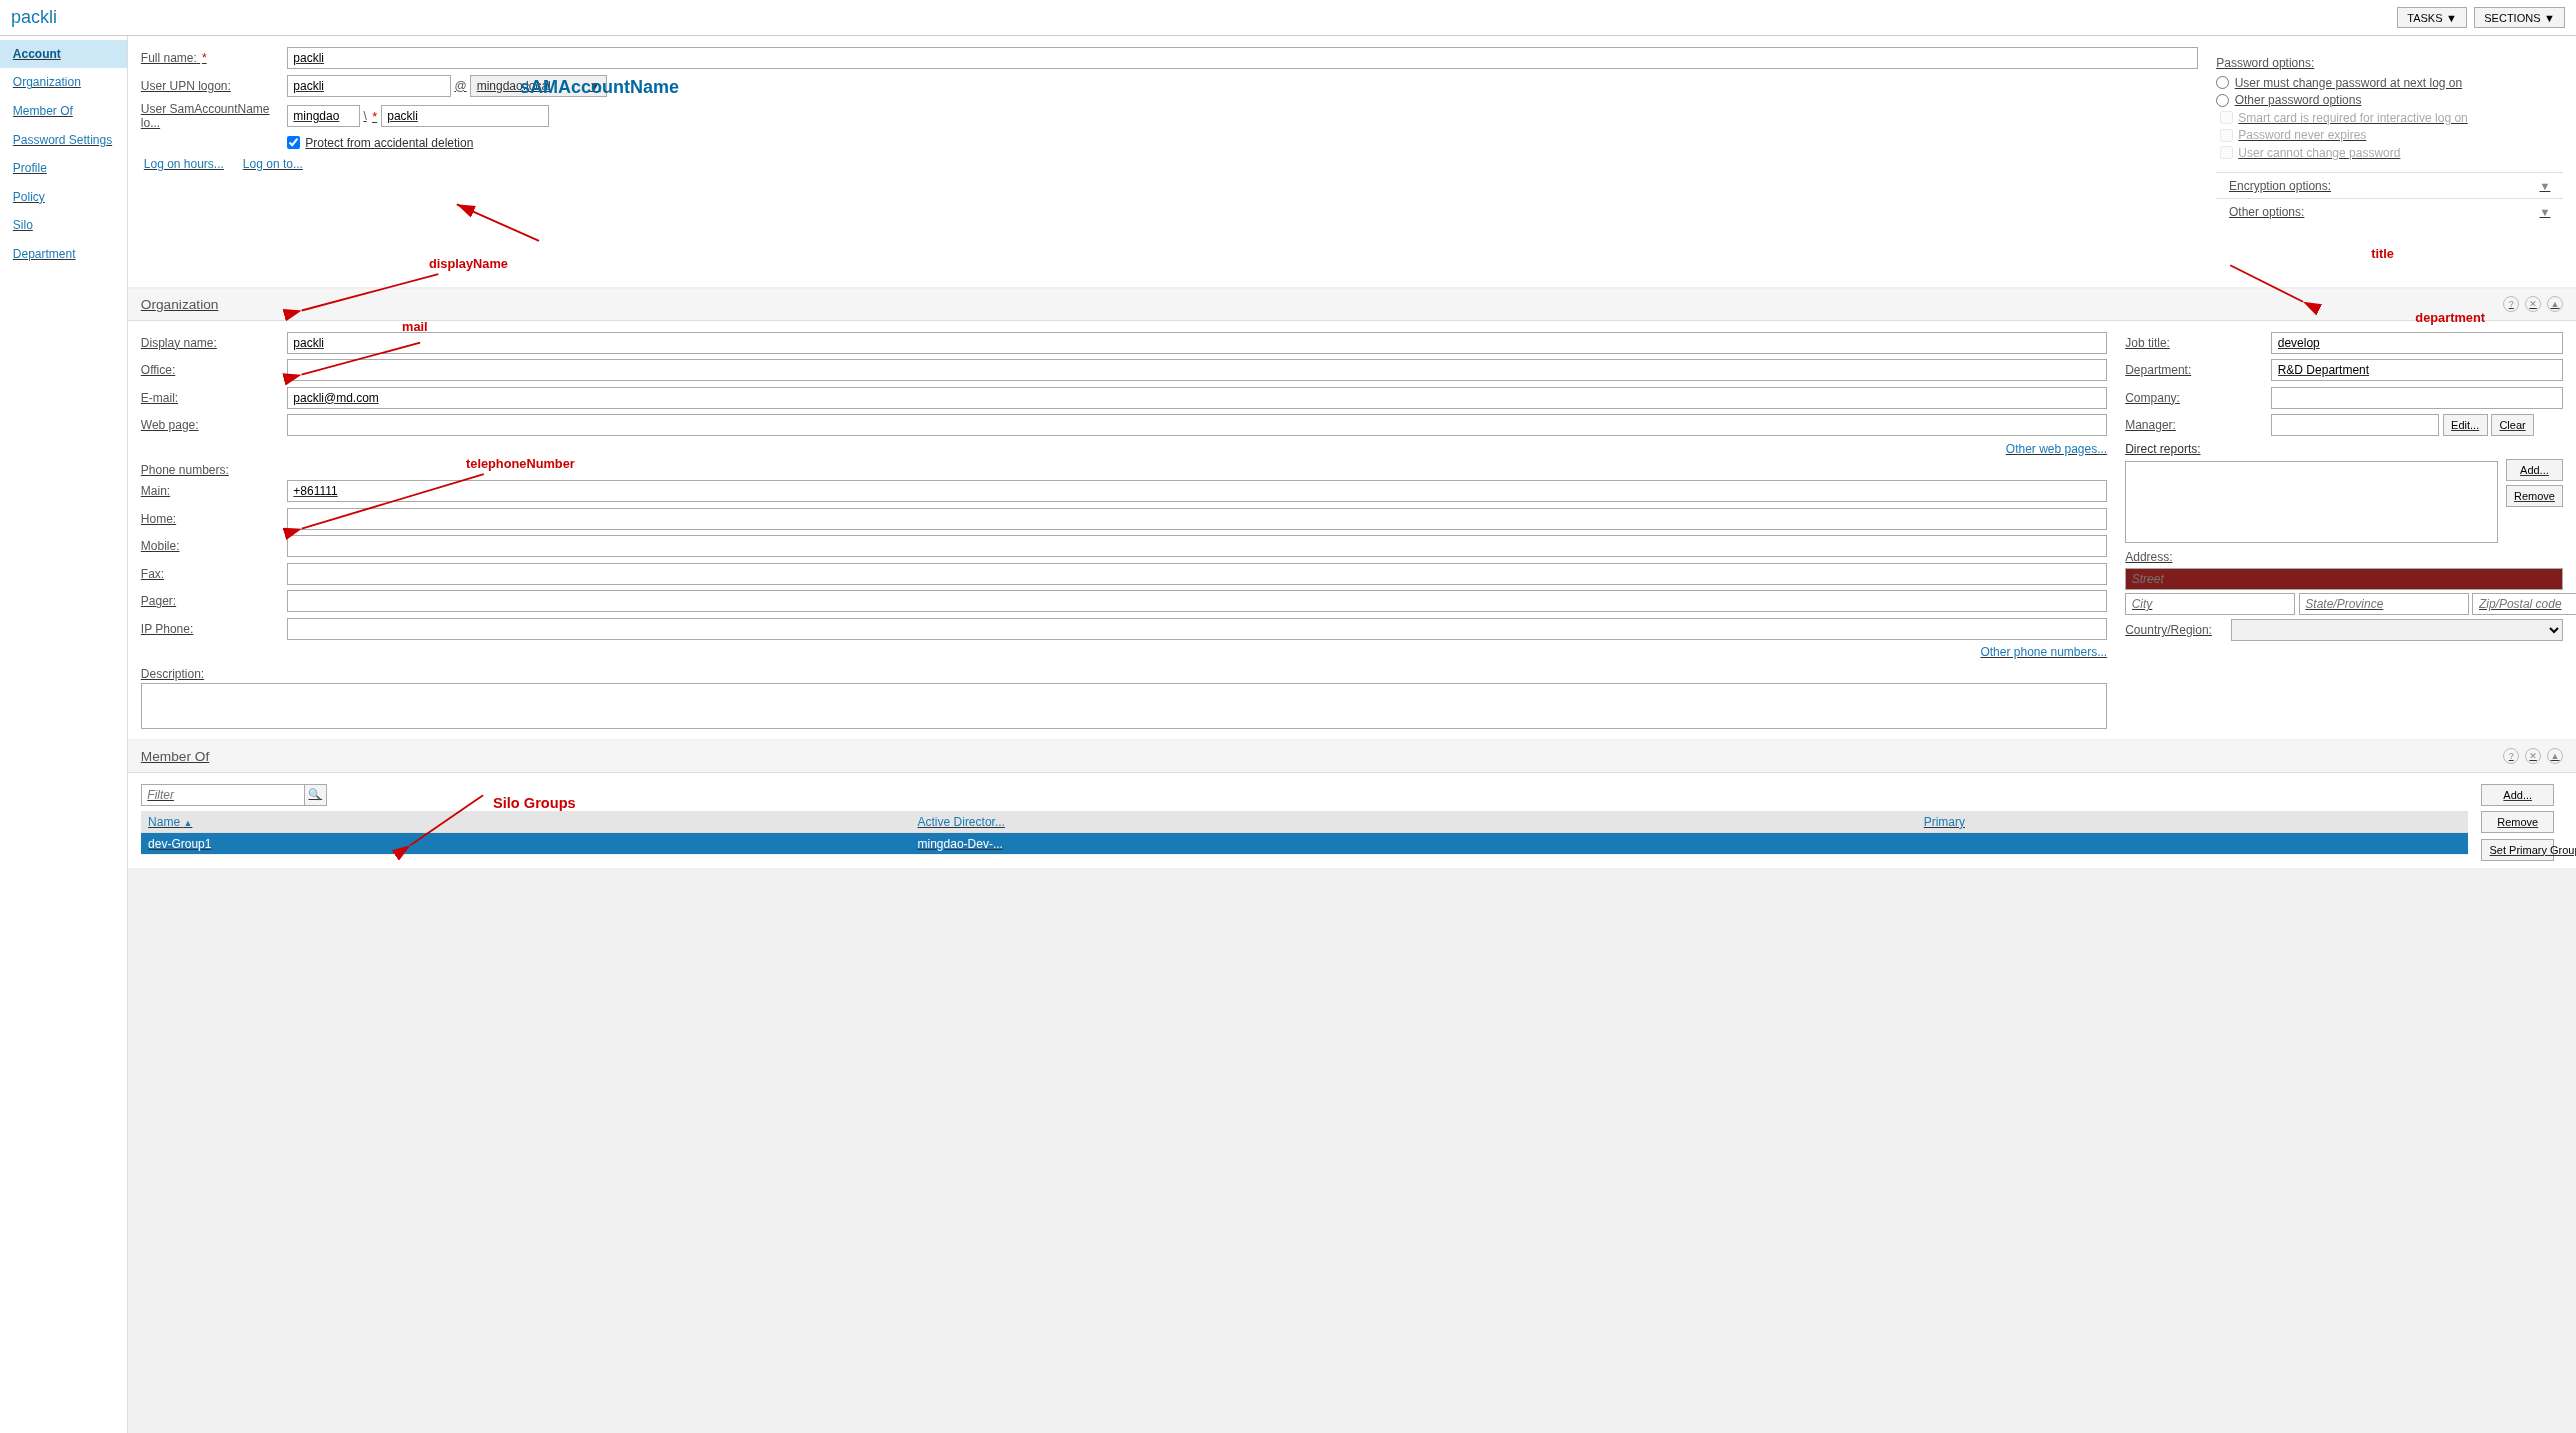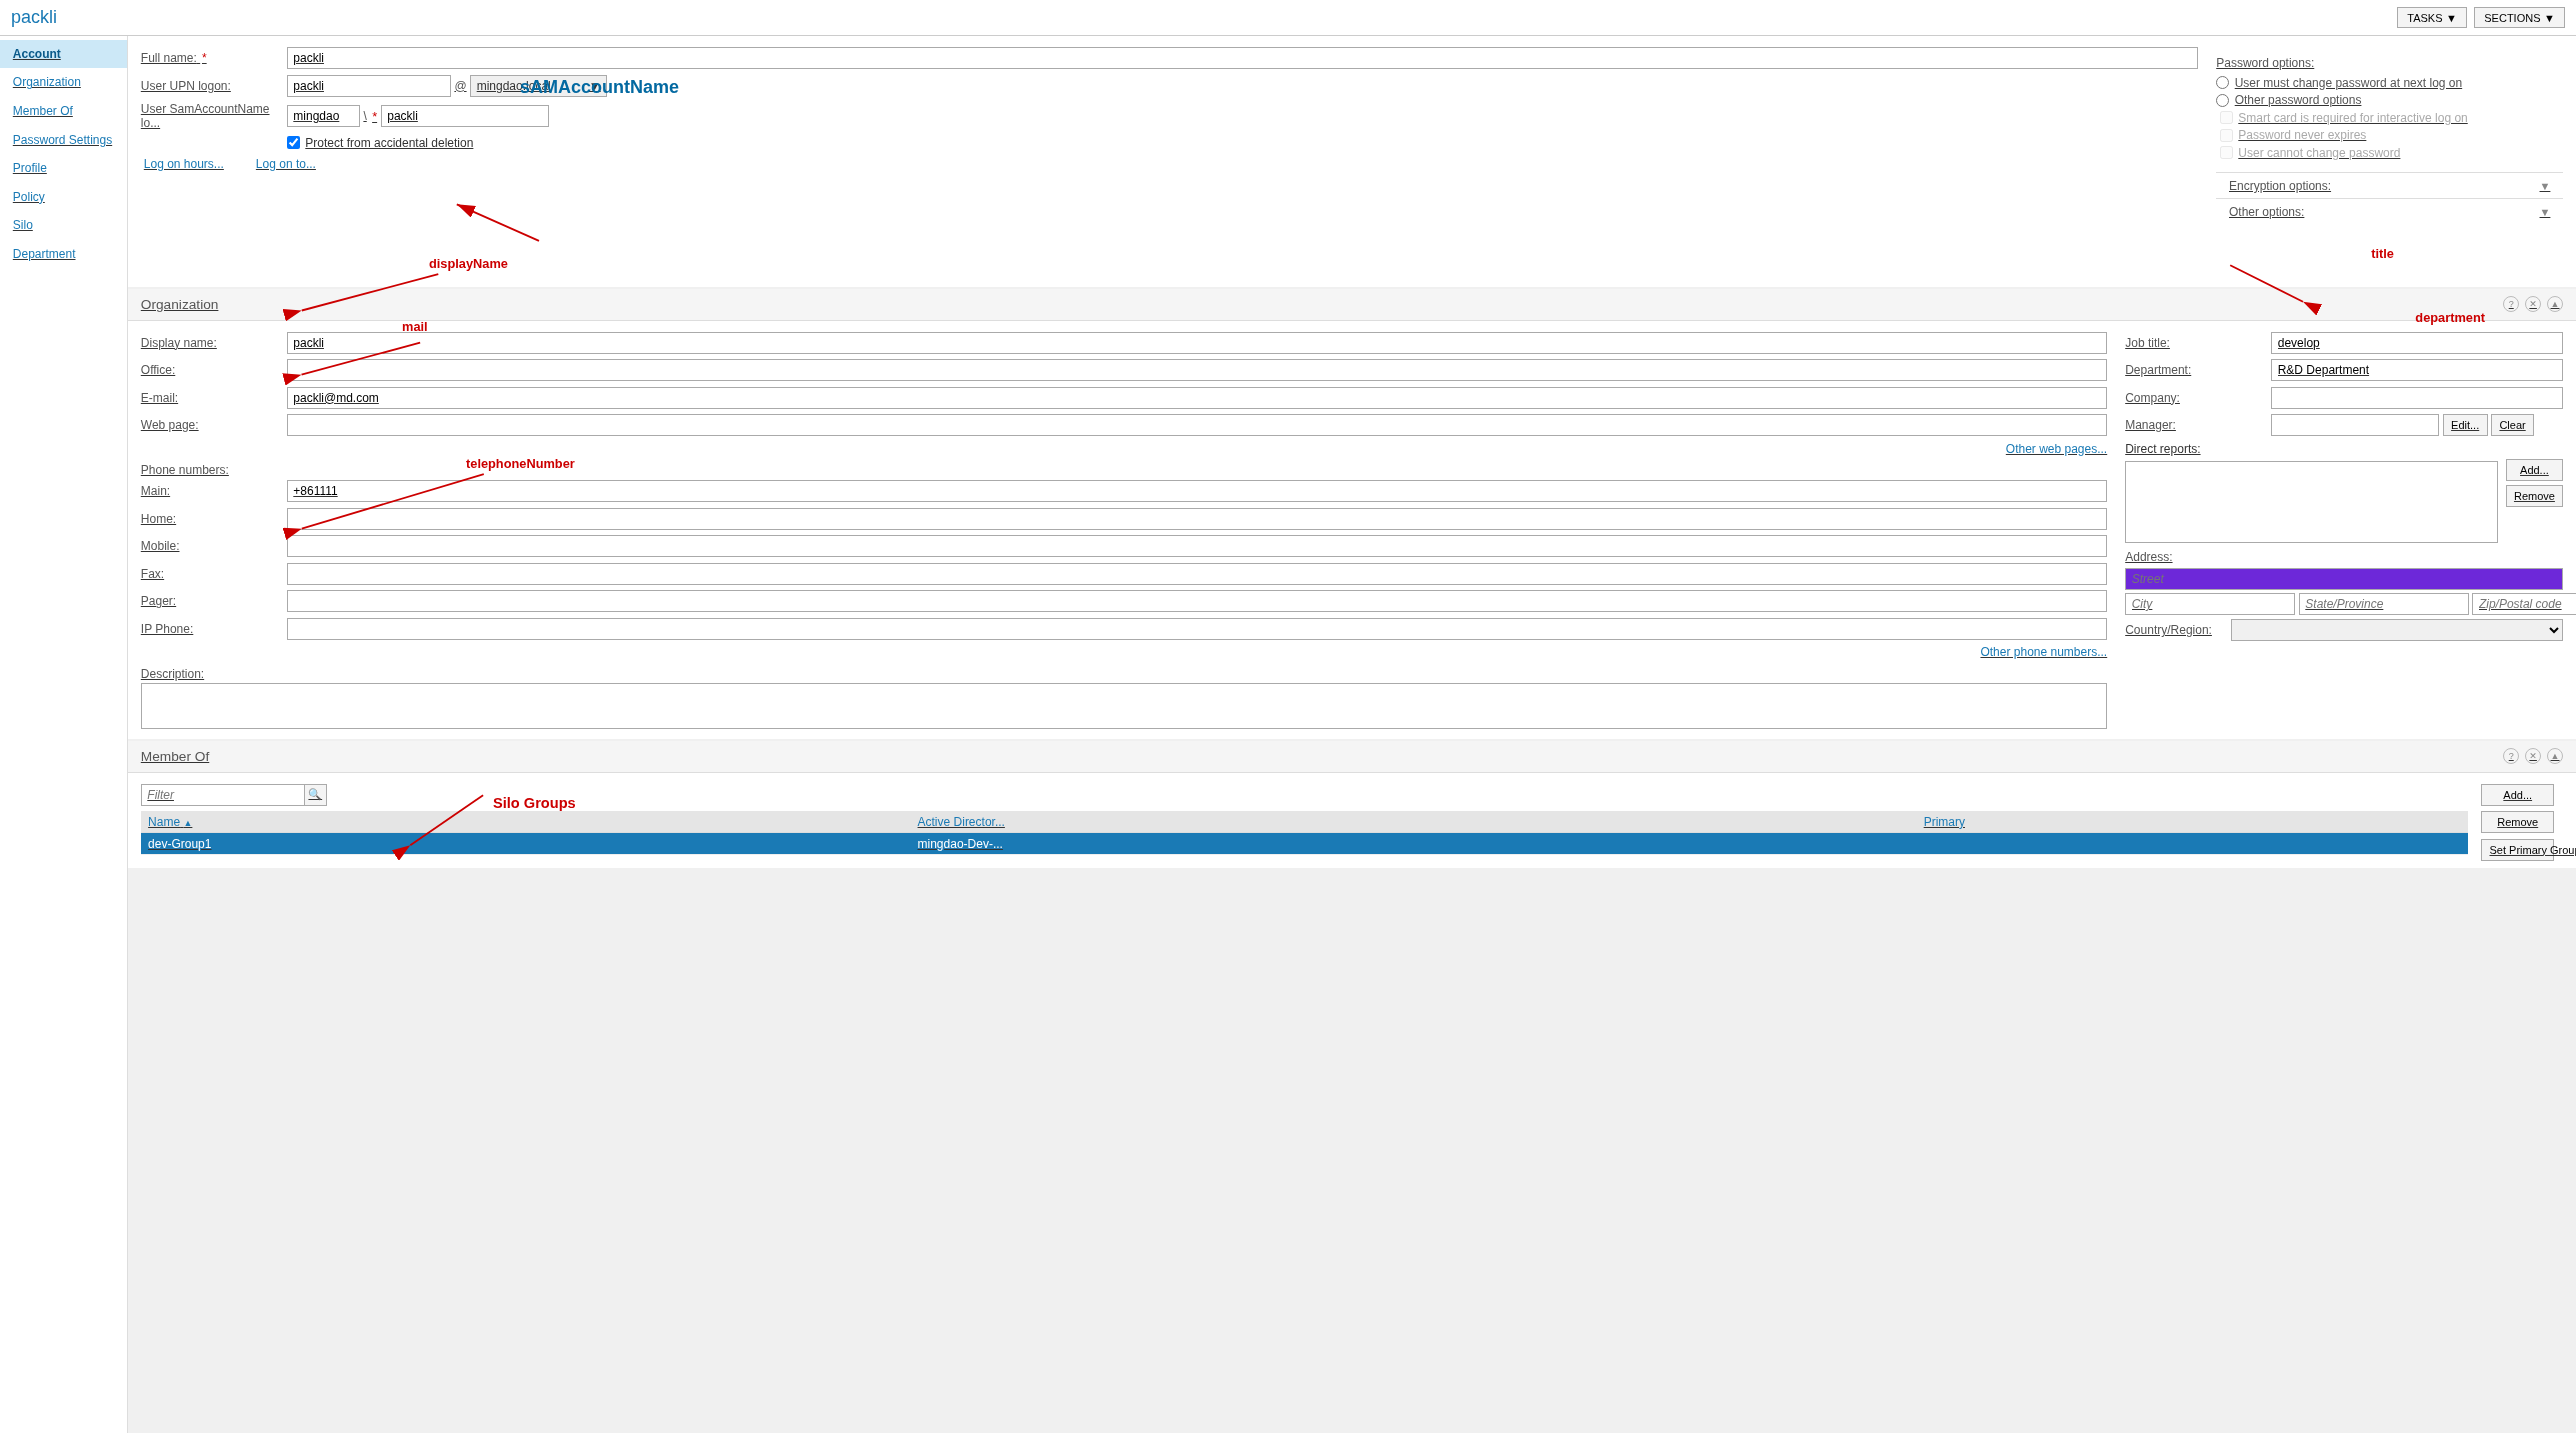--- a/index.html
+++ b/index.html
@@ -190,21 +190,21 @@
     .checkbox-row {
       display: flex;
       align-items: center;
       gap: 5.5px;
       margin-bottom: 7.3px;
       padding-left: 146px;
     }
 
     .link-row {
       display: flex;
-      gap: 32px;
+      gap: 19px;
       padding-left: 3px;
       margin-top: 7.3px;
     }
     .link-btn {
       color: #1a7ab5;
       cursor: pointer;
       font-size: 12px;
       text-decoration: none;
     }
 
@@ -302,21 +302,21 @@
       font-size: 12px;
       color: #555;
       margin-bottom: 3.6px;
     }
     .address-input {
       width: 100%;
       border: 0.9px solid #aaa;
       padding: 2.7px 5.5px;
       font-size: 12px;
       height: 22px;
-      background: #6d28d9;
+      background: #7f1d1d;
       font-style: italic;
       color: #aaa;
     }
     .address-row2 {
       display: flex;
       gap: 3.6px;
       margin-top: 3.6px;
     }
     .address-city {
       flex: 1;

